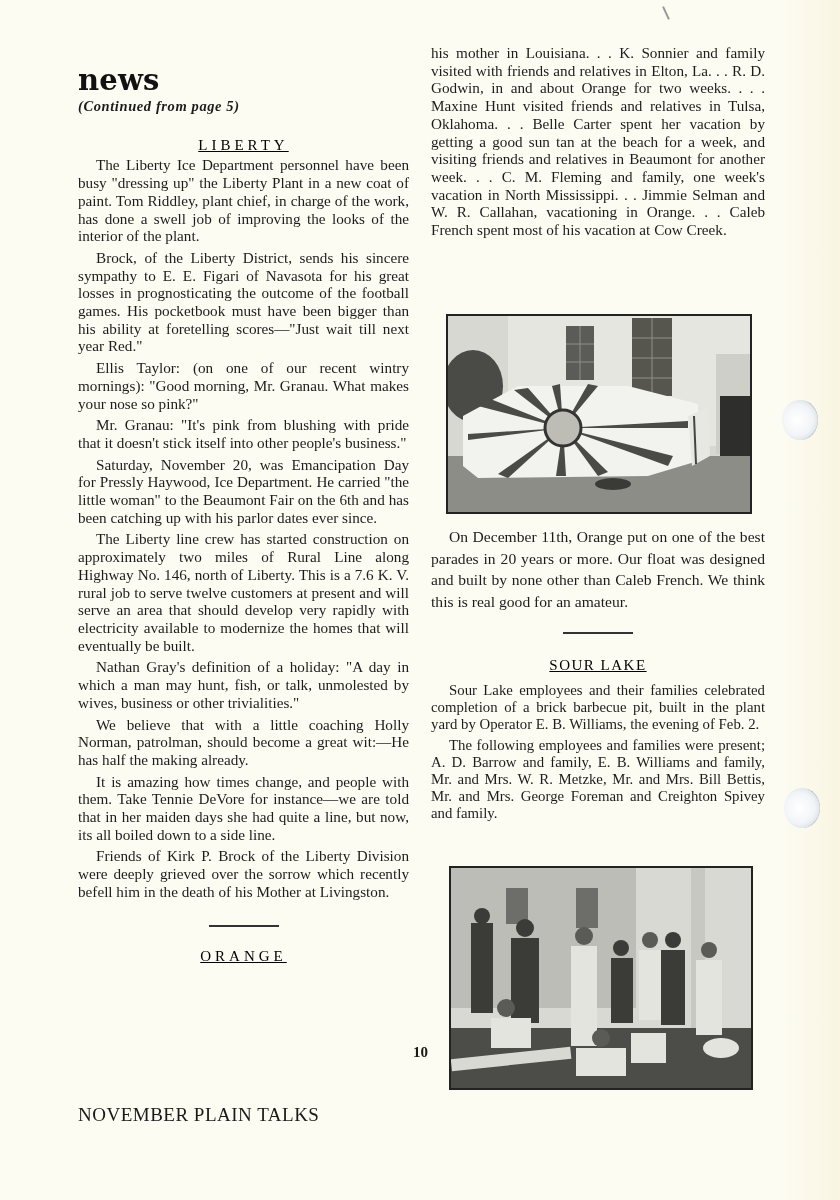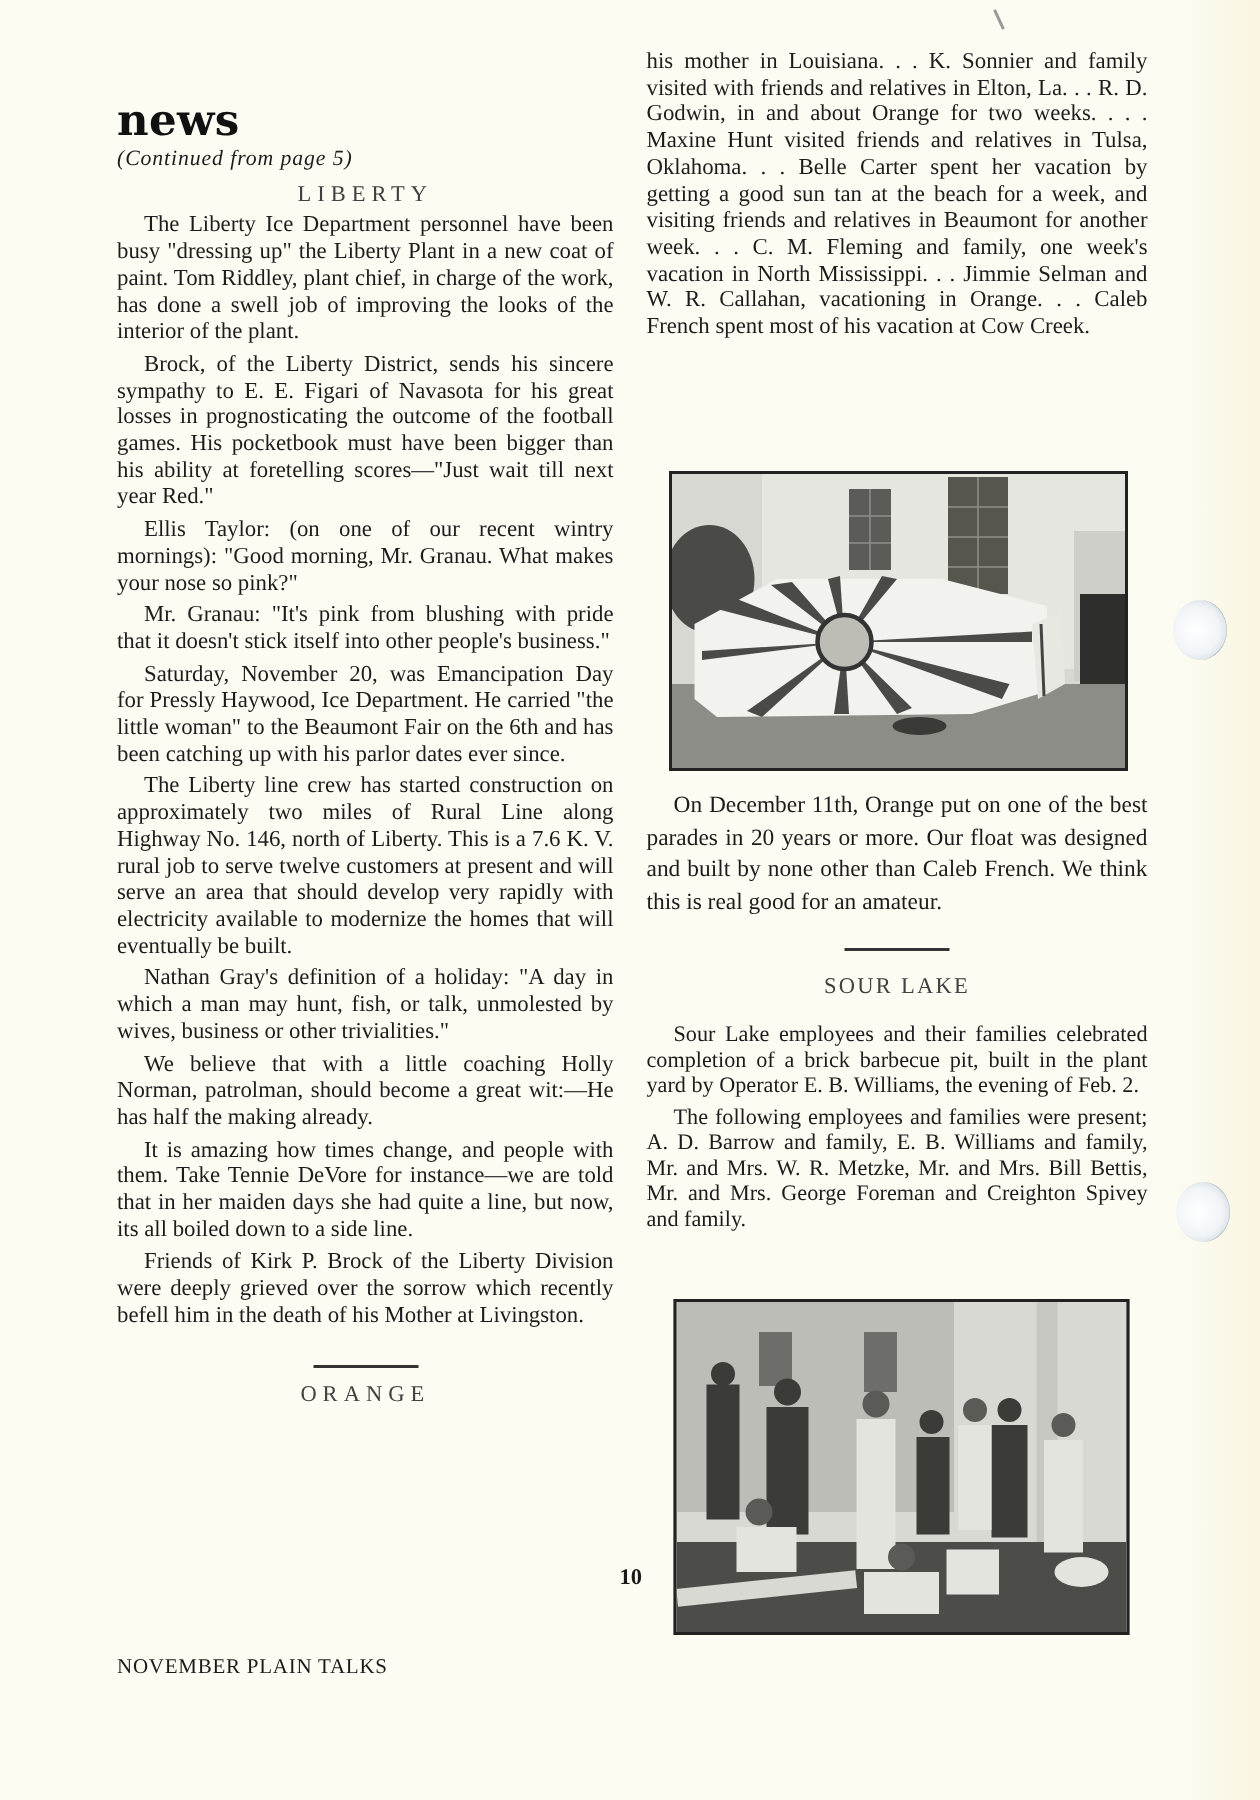--- a/index.html
+++ b/index.html
@@ -14,44 +14,46 @@
     position: absolute; right: 0; top: 0; width: 60px; height: 1200px;
     background: linear-gradient(to right, rgba(253,252,243,0), rgba(246,240,214,0.6));
   }
   .col {
     position: absolute;
     font-size: 15.2px;
     line-height: 17.7px;
     text-align: justify;
   }
   .col-left { left: 78px; top: 26px; width: 331px; }
-  .col-right { left: 431px; top: 32px; width: 334px; }
+  .col-right { left: 431px; top: 44px; width: 334px; }
   .headline {
     font-family: "DejaVu Serif", "Liberation Serif", serif;
     font-weight: 900;
     font-size: 29px;
     line-height: 32px;
     letter-spacing: 0.2px;
     margin: 6px 0 0 0;
     text-align: left;
     color: #111;
   }
   .continued {
     font-style: italic;
     font-size: 14.5px;
     margin: 2px 0 5px 0;
     text-align: left;
     letter-spacing: 0.6px;
+    font-weight: bold;
   }
   .section-head {
     text-align: center;
     font-size: 15px;
     letter-spacing: 4px;
-    margin: 6px 0 2px 0;
-    color: #404040;
+    margin: 21px 0 2px 0;
+    color: #000000;
+    text-decoration: underline;
   }
   .section-head.plain { letter-spacing: 1.5px; }
   .para { margin: 0 0 4px 0; text-indent: 18px; }
   .para.noindent { text-indent: 0; }
   .divider {
     width: 70px; height: 2px; background: #333;
     margin: 24px auto 10px auto;
   }
   .divider.small { margin: 20px auto 14px auto; }
   .photo {
@@ -63,21 +65,21 @@
   .photo-float { left: 446px; top: 314px; width: 302px; height: 196px; }
   .photo-group { left: 449px; top: 866px; width: 300px; height: 220px; }
   .right-lower {
     position: absolute; left: 431px; width: 334px;
     font-size: 15.6px; line-height: 21.6px; text-align: justify;
   }
   .caption-block { top: 526px; }
   .sour-block { top: 682px; font-size: 14.8px; line-height: 17px; }
   .footer-title {
     position: absolute; left: 78px; top: 1104px;
-    font-size: 14px; letter-spacing: 0.5px; color: #1a1a1a;
+    font-size: 19px; letter-spacing: 0.5px; color: #1a1a1a;
   }
   .page-num {
     position: absolute; left: 413px; top: 1044px;
     font-size: 15px; font-weight: bold; color: #1a1a1a;
   }
   .hole {
     position: absolute; width: 36px; height: 40px; border-radius: 50%;
     background: radial-gradient(circle at 42% 50%, #ffffff 0%, #f1f4f7 55%, #dfe6ec 70%, #2b3440 78%, rgba(255,255,255,0) 85%);
   }
   .hole-1 { left: 782px; top: 400px; }

